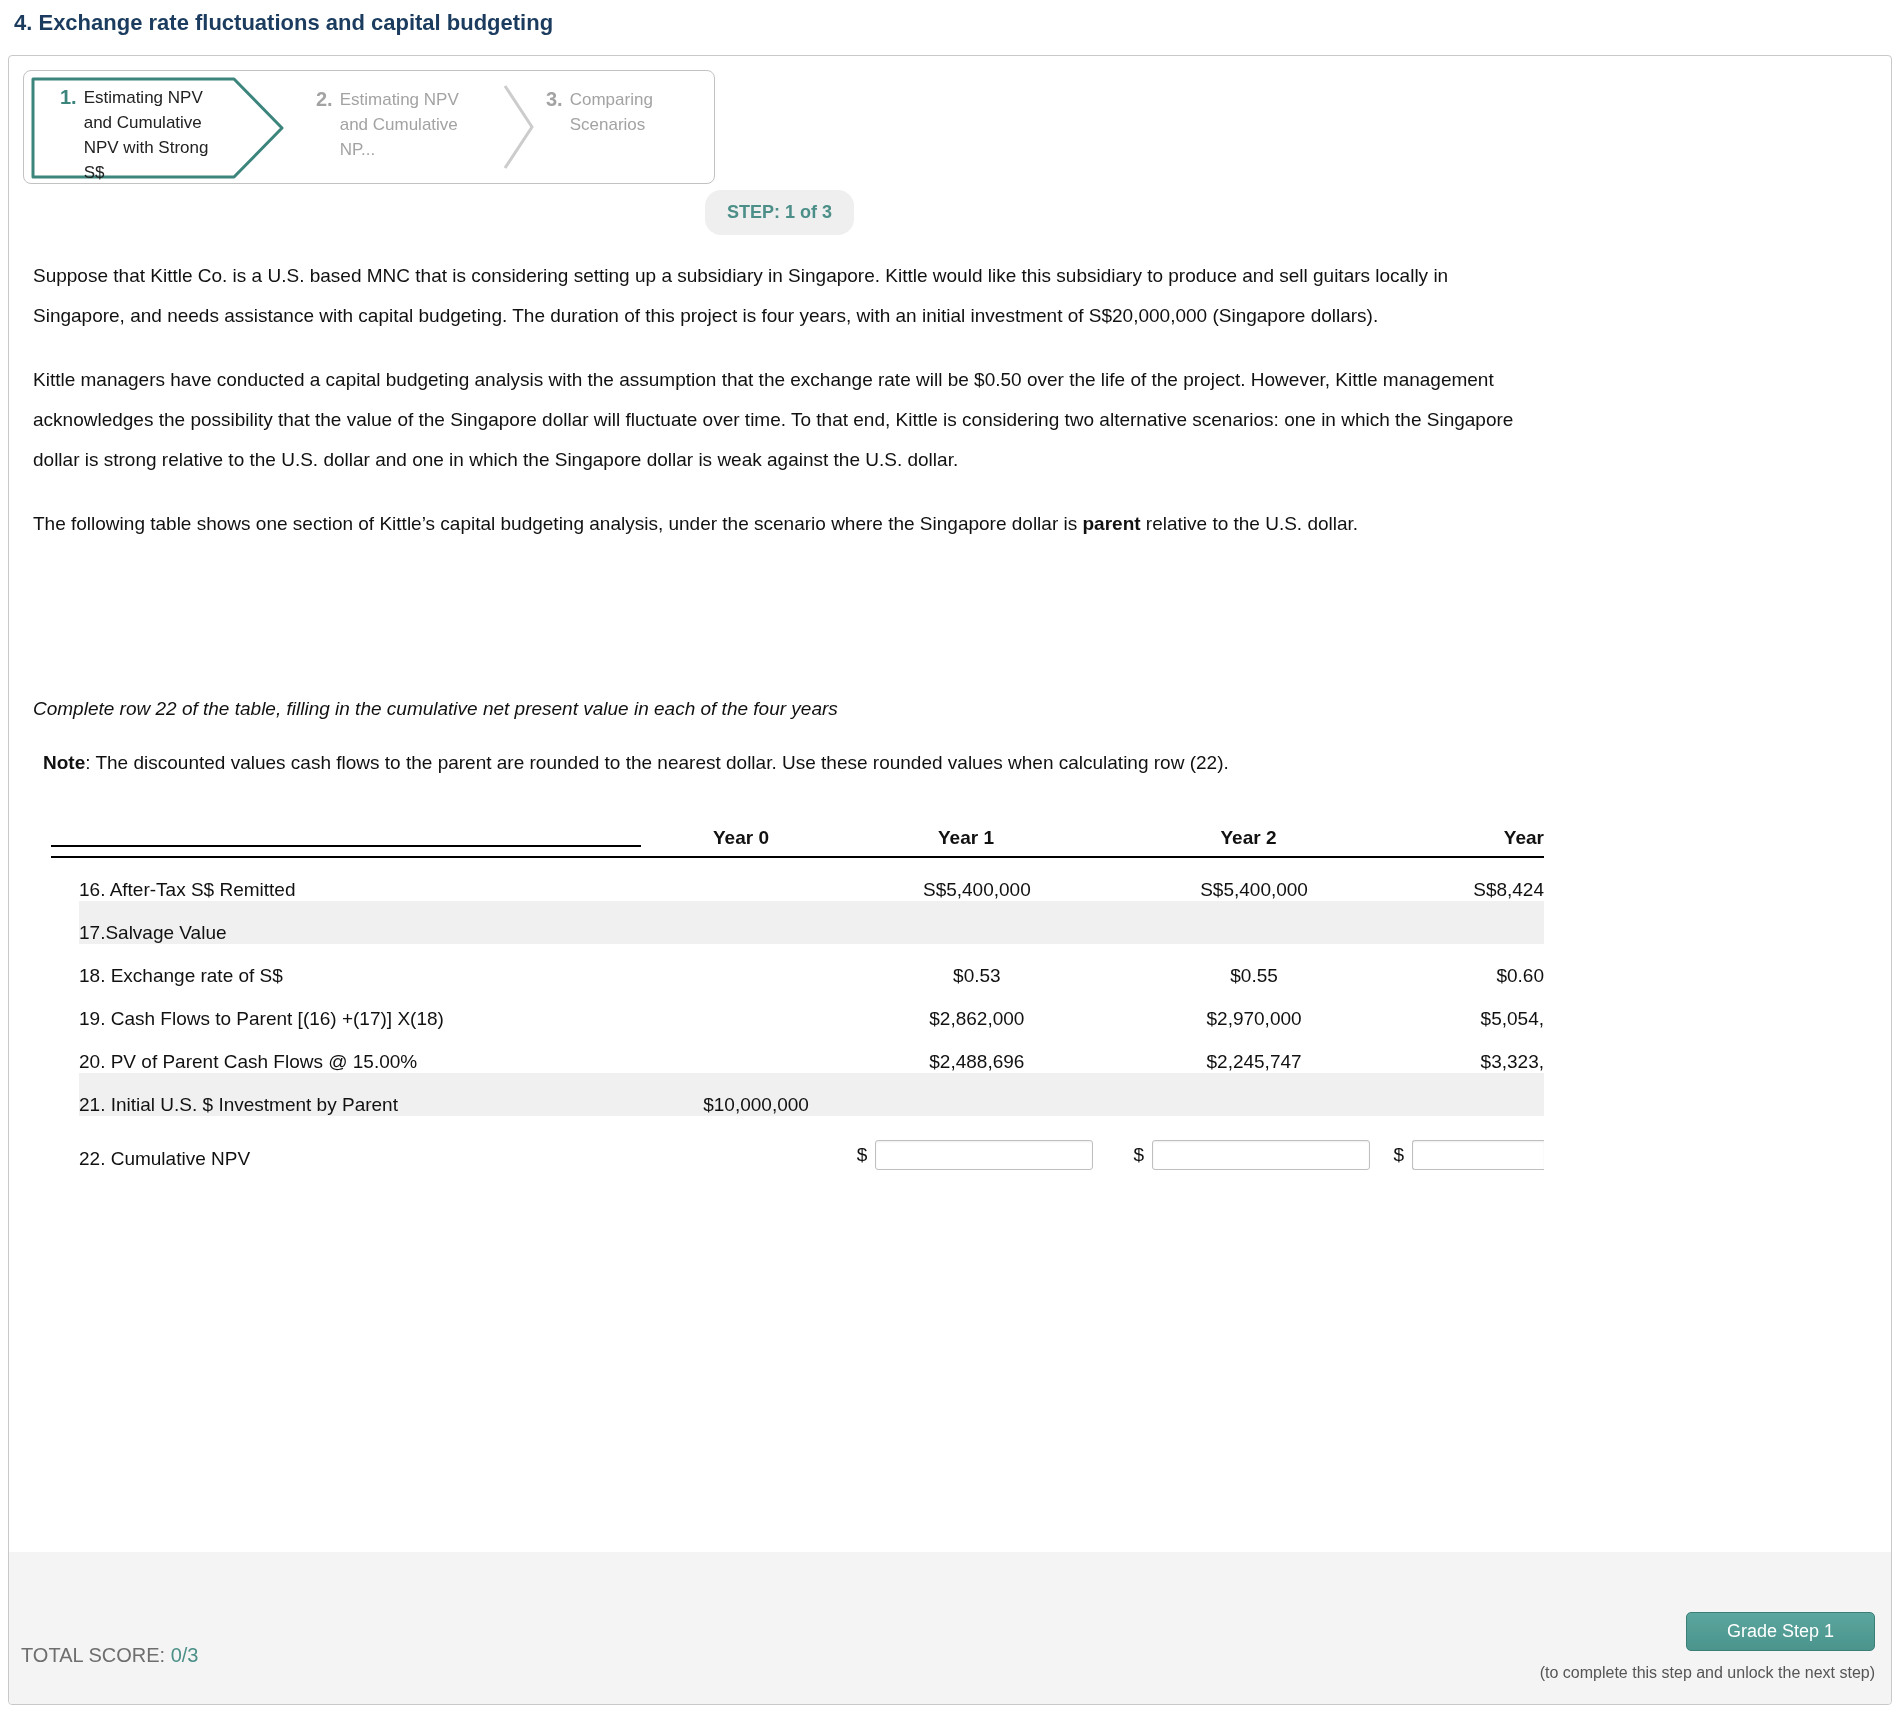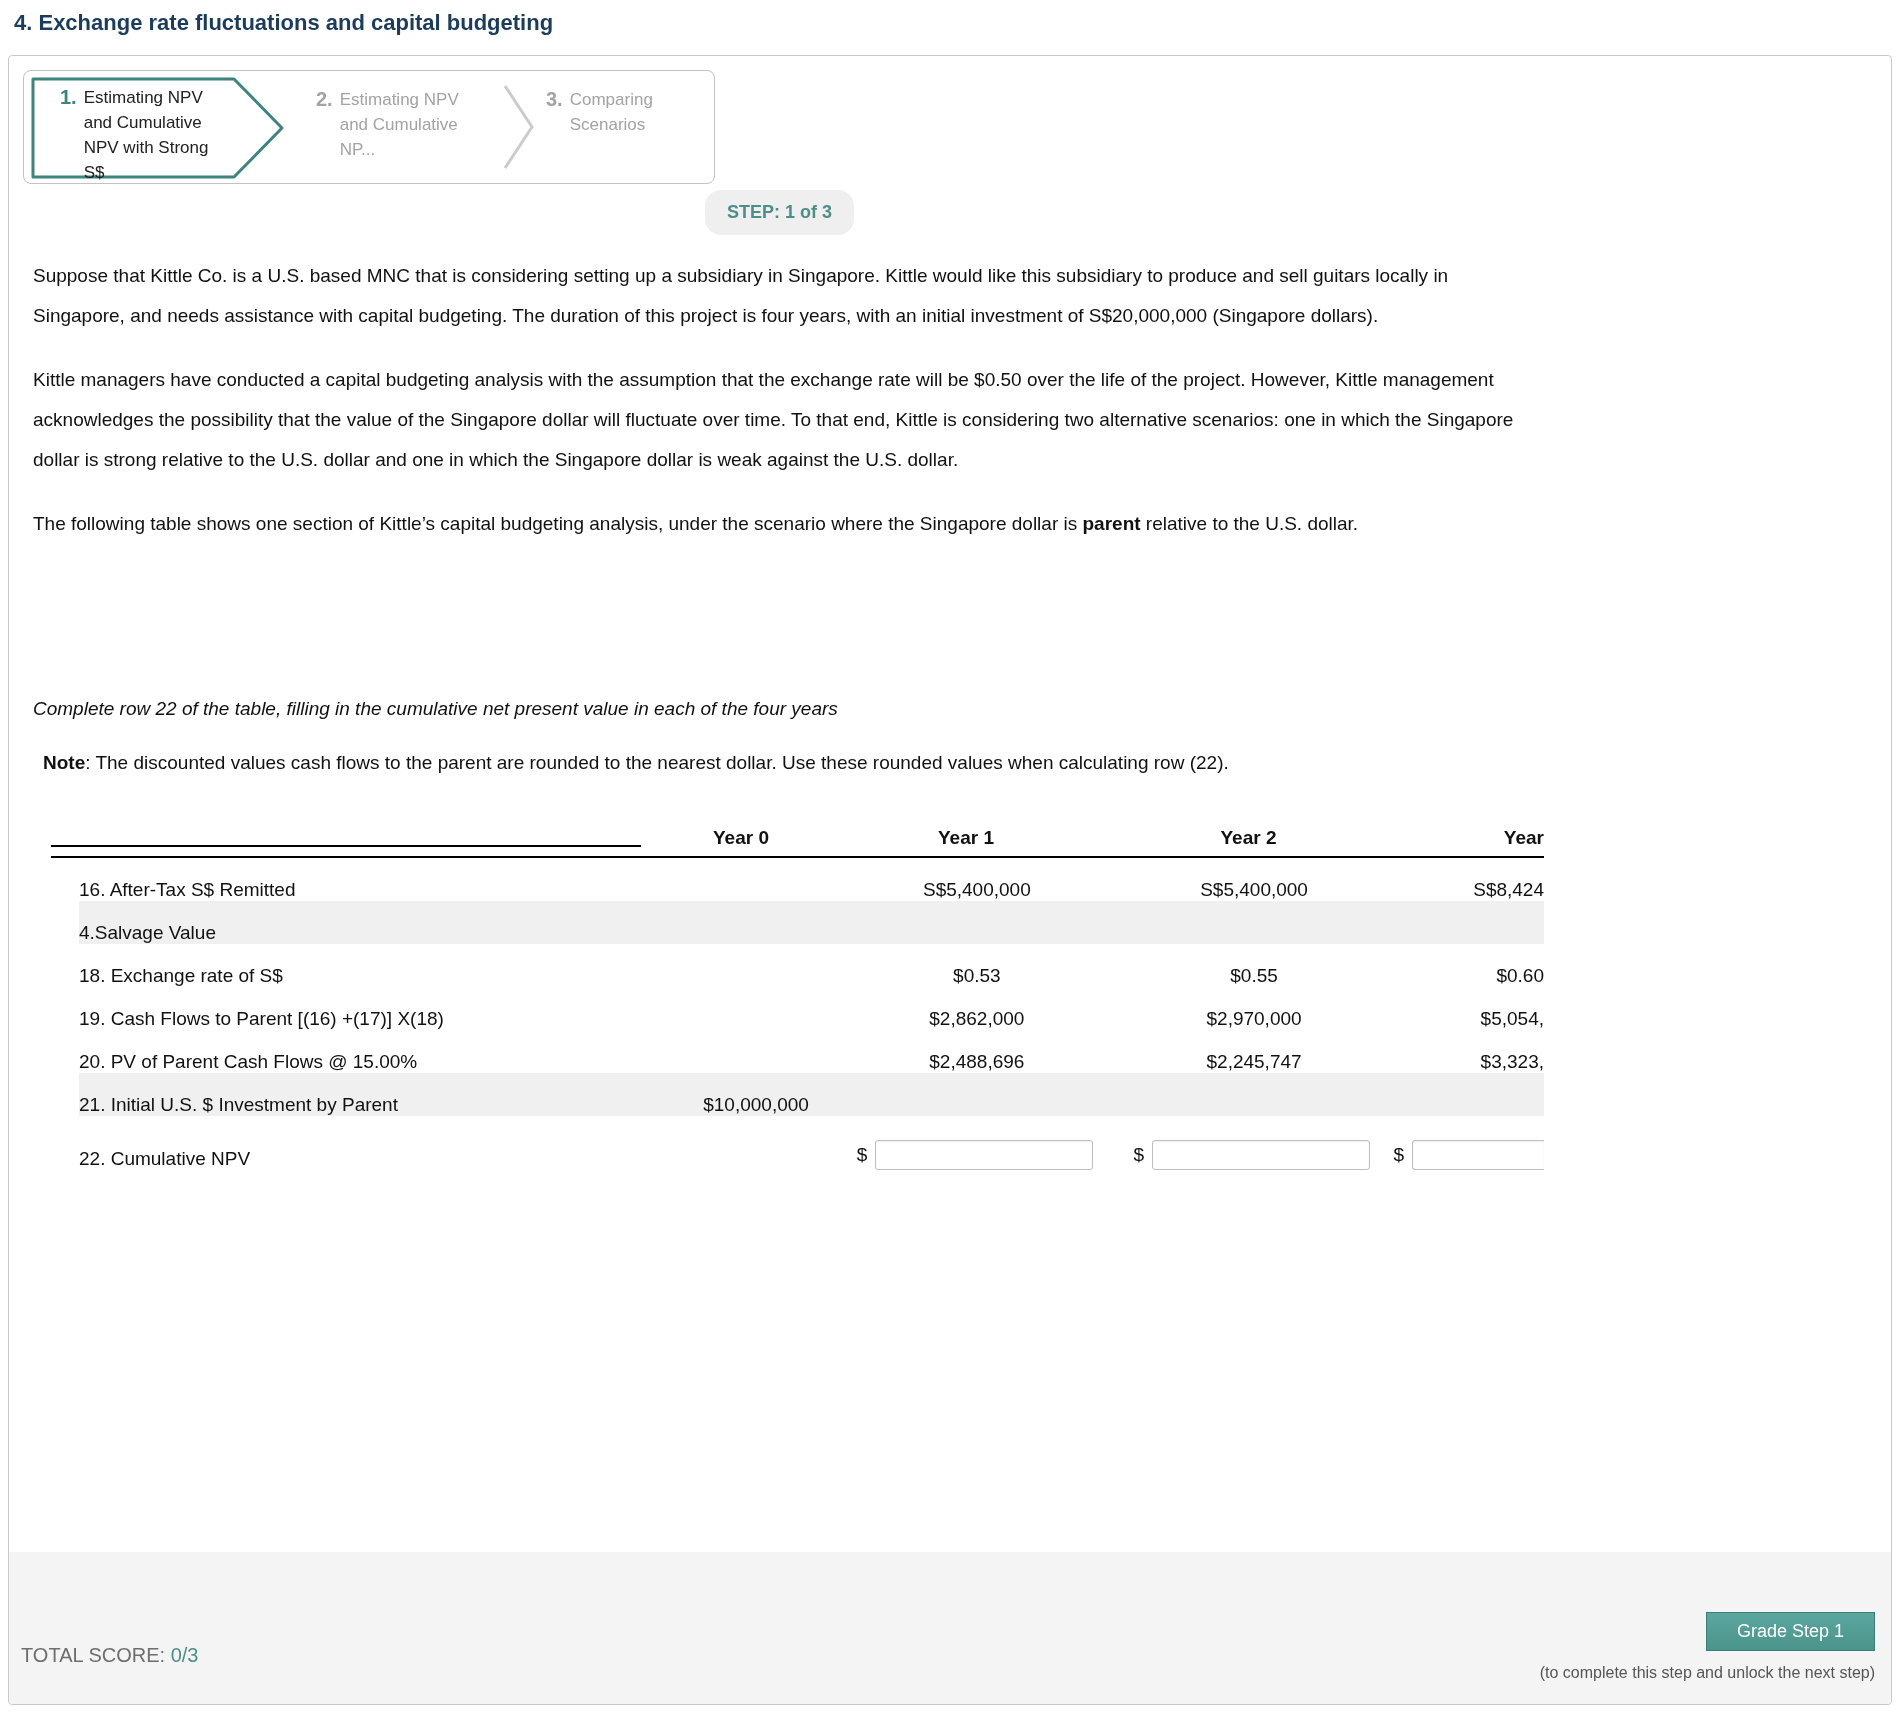--- a/index.html
+++ b/index.html
@@ -75,22 +75,22 @@
   
   .footer {
     position:absolute; left:0; bottom:0; width:100%; height:152px;
     background:#f4f4f4; border-radius:0 0 4px 4px;
   }
   .total-score { position:absolute; left:12px; top:92px; font-size:20px; font-weight:normal; color:#6e6e6e; }
   .total-score .score-value { color:#4b8f88; }
   .grade-btn {
     position:absolute; right:16px; top:60px;
     background:linear-gradient(#5ba69e,#4a948c); color:#fff;
-    border:1px solid #3a7e77; border-radius:0;
-    font-size:18px; padding:8px 30px; font-family:inherit; cursor:pointer;
+    border:1px solid #3a7e77; border-radius:5px;
+    font-size:18px; padding:8px 40px; font-family:inherit; cursor:pointer;
   }
   .unlock-note { position:absolute; right:16px; top:112px; font-size:16px; color:#555; }
 </style>
 </head>
 <body>
 
 <div class="page-title">4. Exchange rate fluctuations and capital budgeting</div>
 
 <div class="panel">
 
@@ -138,21 +138,21 @@
 
       <div class="t-row">
         <div class="col-label">16. After-Tax S$ Remitted</div>
         <div class="col-y0"></div>
         <div class="col-y1">S$5,400,000</div>
         <div class="col-y2">S$5,400,000</div>
         <div class="col-y3">S$8,424</div>
       </div>
 
       <div class="t-row shaded">
-        <div class="col-label">4.Salvage Value</div>
+        <div class="col-label">17.Salvage Value</div>
         <div class="col-y0"></div>
         <div class="col-y1"></div>
         <div class="col-y2"></div>
         <div class="col-y3"></div>
       </div>
 
       <div class="t-row">
         <div class="col-label">18. Exchange rate of S$</div>
         <div class="col-y0"></div>
         <div class="col-y1">$0.53</div>

